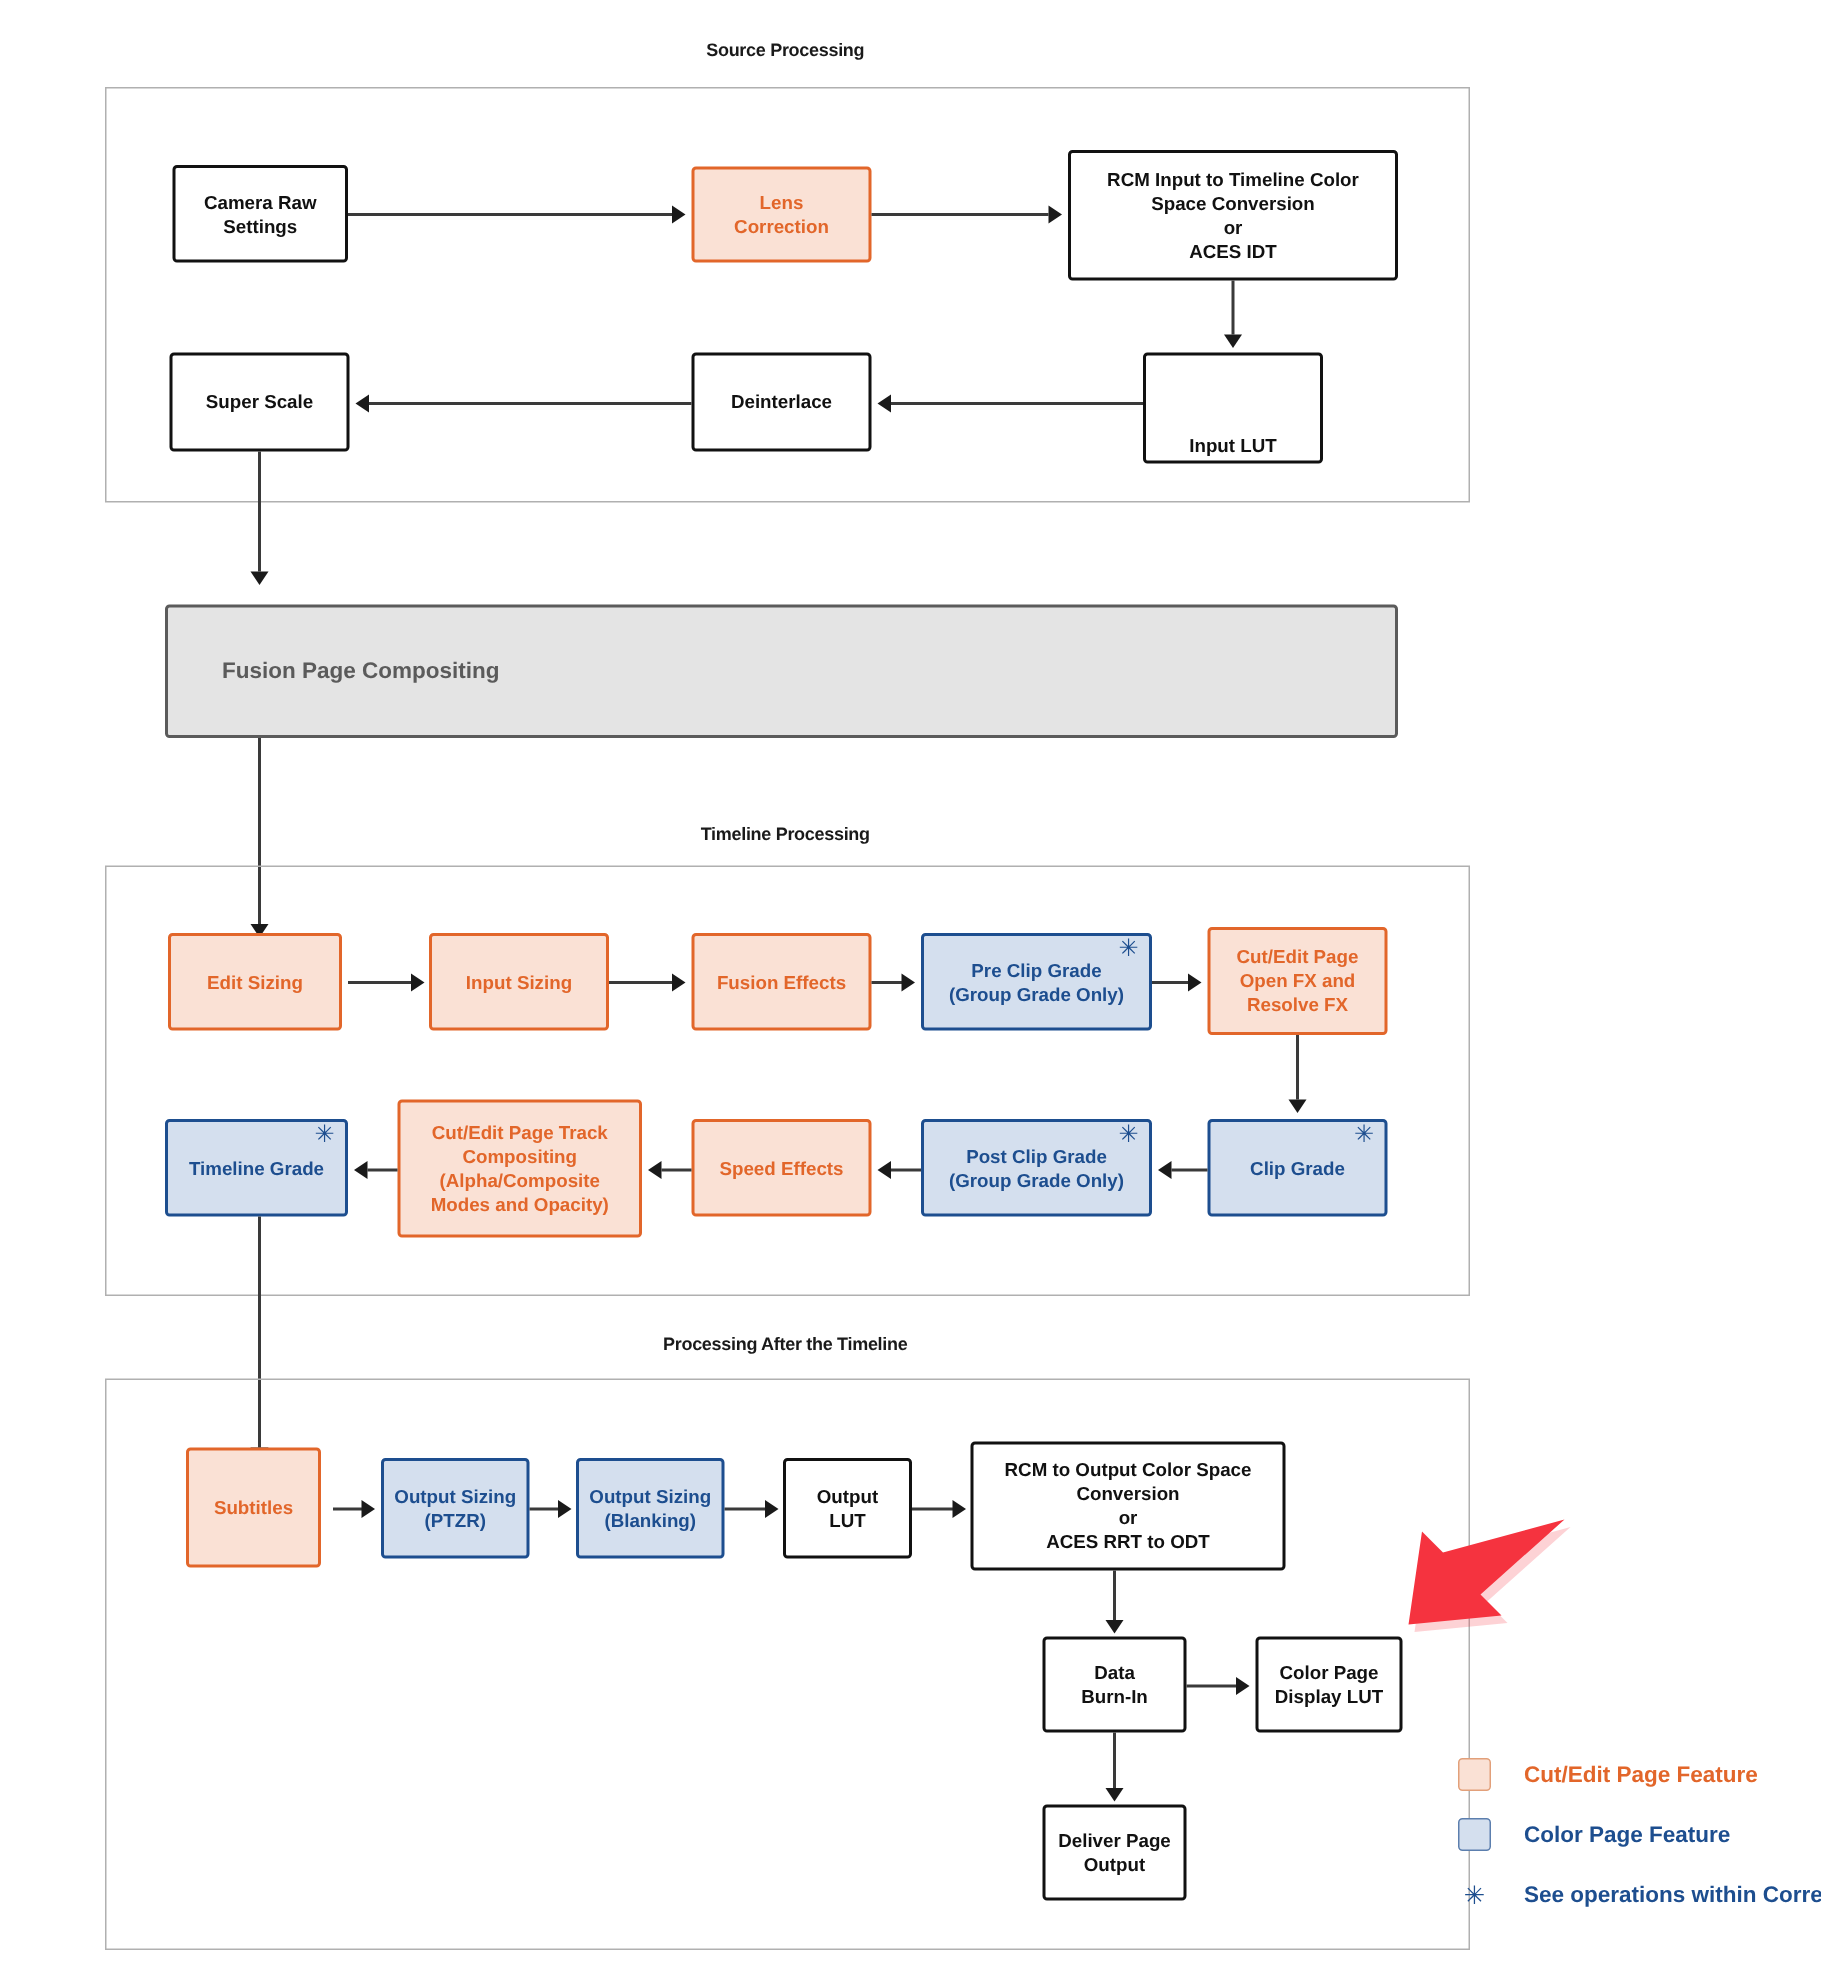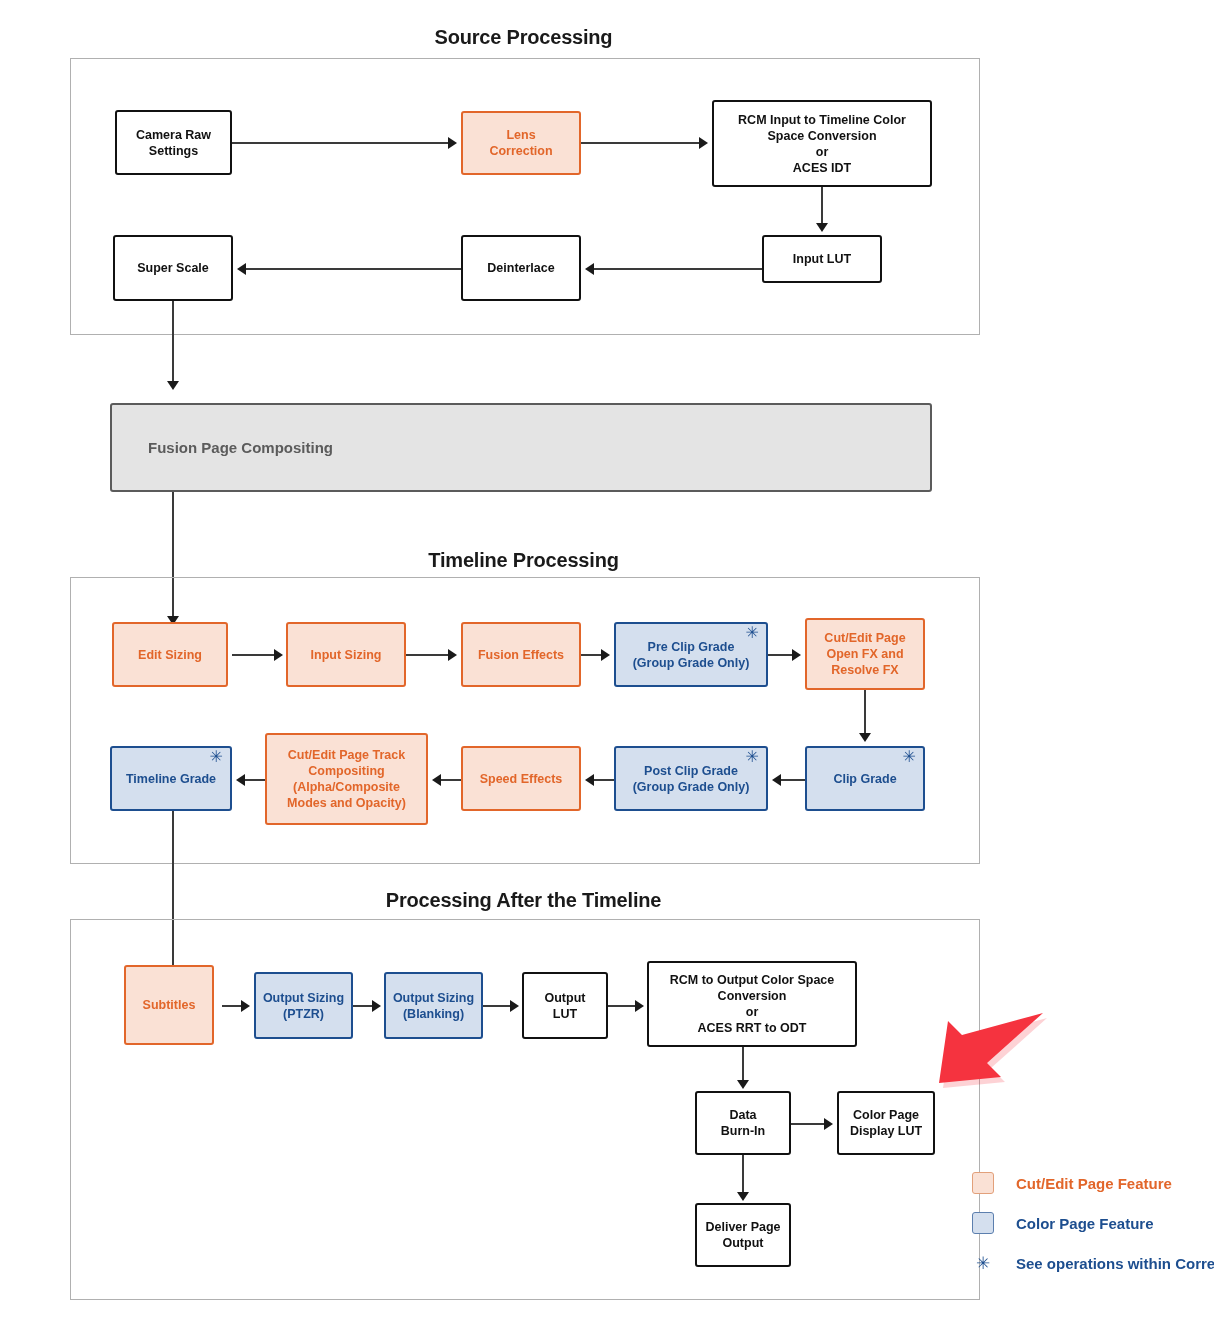--- a/index.html
+++ b/index.html
@@ -13,21 +13,21 @@
   #canvas {
     position: relative;
     width: 1214px;
     height: 1324px;
     background: #ffffff;
     overflow: hidden;
   }
   .section-title {
     position: absolute;
     font-weight: bold;
-    font-size: 20px;
+    font-size: 12px;
     color: #1a1a1a;
     text-align: center;
     white-space: nowrap;
     letter-spacing: -0.2px;
   }
   .section-frame {
     position: absolute;
     border: 1px solid #b0b0b0;
     background: transparent;
     box-sizing: border-box;
@@ -139,21 +139,21 @@
 
   <div class="node plain" style="left:115px; top:110px; width:117px; height:65px;">
     <span class="lbl">Camera Raw<br>Settings</span>
   </div>
   <div class="node cut" style="left:461px; top:111px; width:120px; height:64px;">
     <span class="lbl">Lens<br>Correction</span>
   </div>
   <div class="node plain" style="left:712px; top:100px; width:220px; height:87px;">
     <span class="lbl">RCM Input to Timeline Color<br>Space Conversion<br>or<br>ACES IDT</span>
   </div>
-  <div class="node plain" style="left:762px; top:235px; width:120px; height:48px;">
+  <div class="node plain" style="left:762px; top:235px; width:120px; height:74px;align-items:flex-end;">
     <span class="lbl">Input LUT</span>
   </div>
   <div class="node plain" style="left:461px; top:235px; width:120px; height:66px;">
     <span class="lbl">Deinterlace</span>
   </div>
   <div class="node plain" style="left:113px; top:235px; width:120px; height:66px;">
     <span class="lbl">Super Scale</span>
   </div>
 
   <div class="conn h" style="left:232px; top:142px; width:216px;"></div>

